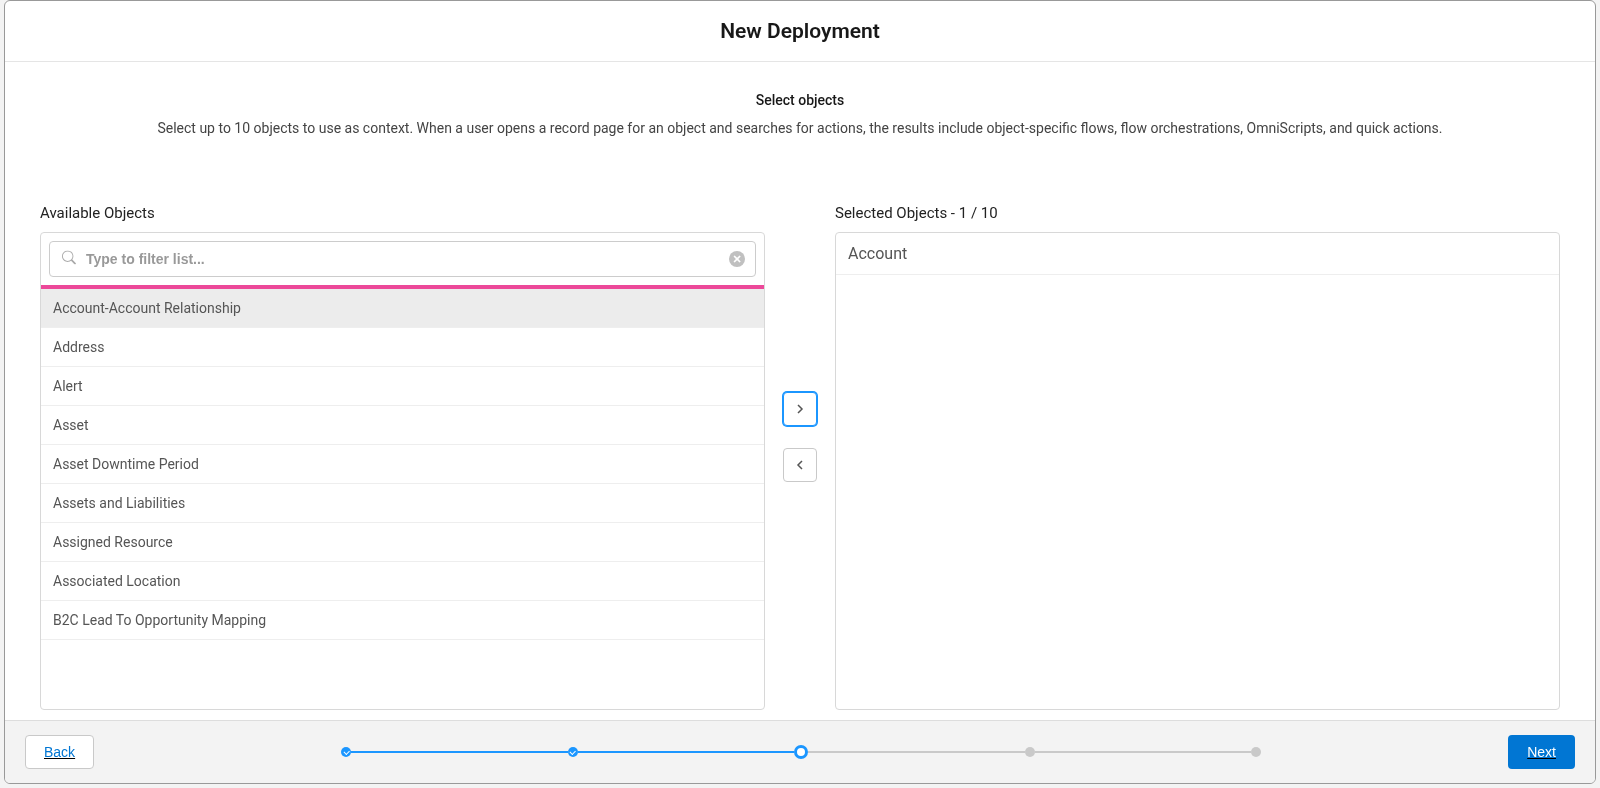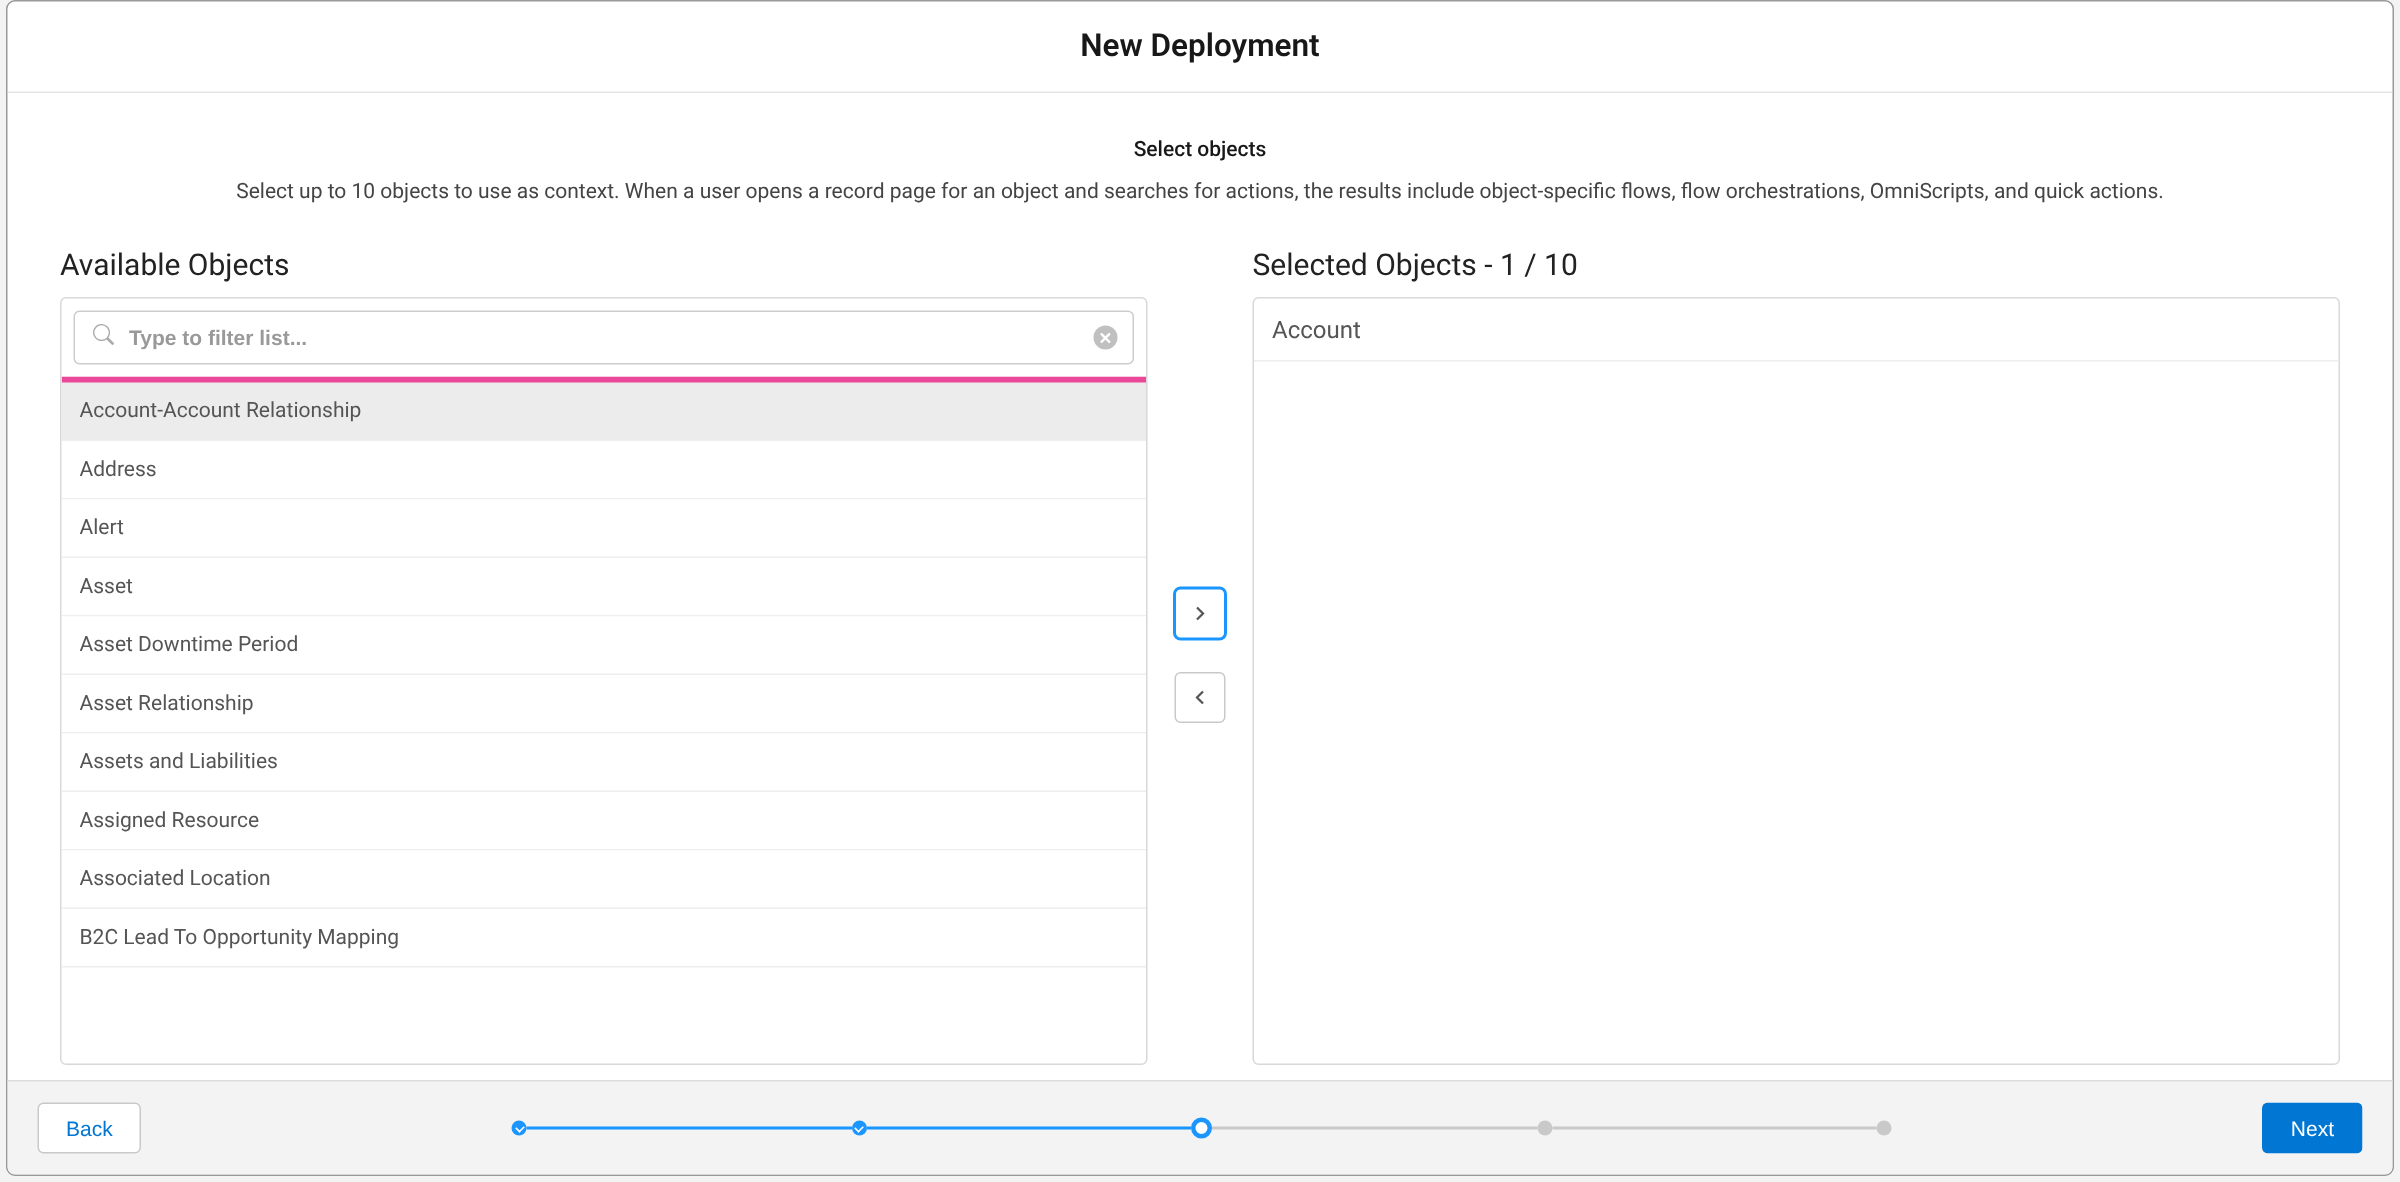--- a/index.html
+++ b/index.html
@@ -65,23 +65,24 @@
       flex: 1;
       min-height: 0;
     }
     .list-panel {
       flex: 1;
       display: flex;
       flex-direction: column;
       min-width: 0;
     }
     .list-label {
-      font-size: 20px;
+      font-size: 15px;
       color: #222;
       margin-bottom: 10px;
+      margin-top: 40px;
     }
     .list-box {
       border: 1px solid #d8d8d8;
       border-radius: 4px;
       flex: 1;
       display: flex;
       flex-direction: column;
       overflow: hidden;
       background: #fff;
     }
@@ -206,20 +207,21 @@
       color: #555;
       border-bottom: 1px solid #eee;
     }
     .footer {
       background: #f3f3f3;
       padding: 14px 20px;
       border-top: 1px solid #ddd;
       display: flex;
       align-items: center;
       justify-content: space-between;
+      text-decoration: underline;
     }
     .btn {
       padding: 8px 18px;
       font-size: 14px;
       border-radius: 4px;
       cursor: pointer;
       border: 1px solid transparent;
     }
     .btn-back {
       background: #fff;
@@ -313,21 +315,20 @@
               <input type="text" class="search-input" placeholder="Type to filter list..." style="">
               <span class="clear-icon">✕</span>
             </div>
           </div>
           <div class="items-scroll">
             <div class="list-item highlighted">Account-Account Relationship</div>
             <div class="list-item">Address</div>
             <div class="list-item">Alert</div>
             <div class="list-item">Asset</div>
             <div class="list-item">Asset Downtime Period</div>
-            <div class="list-item">Asset Relationship</div>
             <div class="list-item">Assets and Liabilities</div>
             <div class="list-item">Assigned Resource</div>
             <div class="list-item">Associated Location</div>
             <div class="list-item">B2C Lead To Opportunity Mapping</div>
           </div>
         </div>
       </div>
 
       <div class="transfer-controls">
         <button class="transfer-btn focused">

